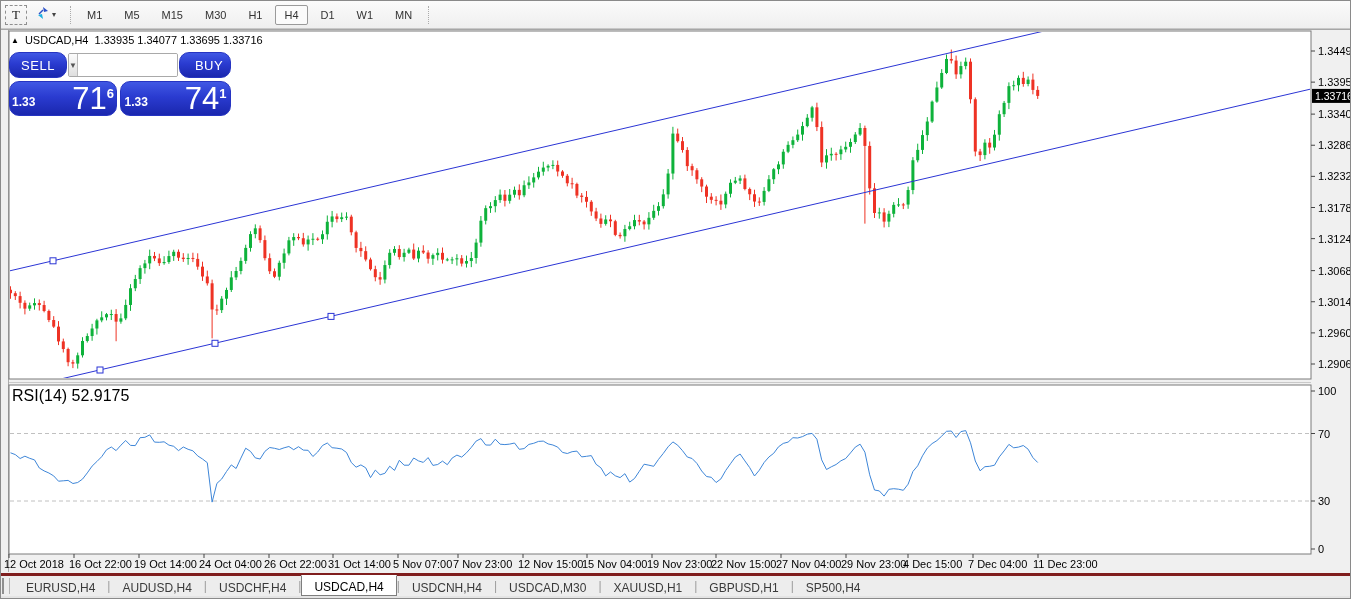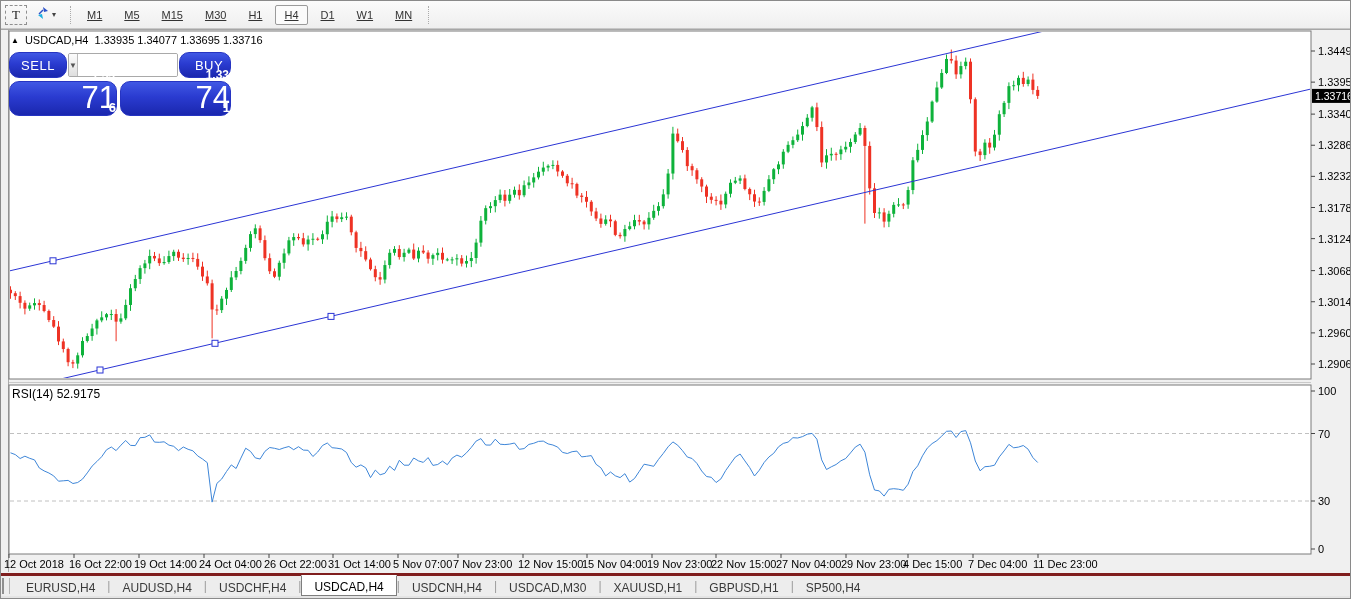--- a/index.html
+++ b/index.html
@@ -22,21 +22,21 @@
   .tool-btn{
     height:20px;min-width:20px;display:flex;align-items:center;justify-content:center;
     font-size:12px;color:#222;cursor:default;
   }
   .text-tool{border:1px dashed #8F8F8F;width:22px;font-family:"Liberation Serif",serif;font-size:13px;}
   .obj-tool{width:34px;gap:2px;}
   .caret{font-size:8px;color:#444;}
   .tb-sep{width:1px;height:18px;border-left:1px dotted #ABABAB;margin:0 5px;}
   .tf-btn{
     height:20px;padding:2px 8px;font-size:11px;color:#333;border:1px solid transparent;
-    border-radius:2px;display:flex;align-items:center;justify-content:center;text-decoration:underline;
+    border-radius:2px;display:flex;align-items:center;justify-content:center;
   }
   .tf-btn.active{background:#FBFBFB;border:1px solid #9A9A9A;}
 
   
   .chart-shell{position:absolute;left:0;top:28px;width:1351px;height:544px;background:#F0F0F0;}
   #chart-svg{position:absolute;left:0;top:0;}
 
   .ohlc-header{
     position:absolute;left:10px;top:5px;font-size:11px;color:#000;
     display:flex;align-items:center;gap:6px;white-space:nowrap;
@@ -63,29 +63,29 @@
     width:18px;display:flex;align-items:center;justify-content:center;
     background:linear-gradient(#FCFCFC,#DFDFDF);color:#555;font-size:8px;
   }
   .spin-dn{border-right:1px solid #BBB;}
   .vol-input{
     flex:1;border:none;outline:none;font-size:13px;color:#000;text-align:right;
     padding:0 8px 0 0;font-family:"Liberation Sans",sans-serif;background:#FFF;
   }
   .price-box{
     position:absolute;top:29px;height:35px;display:flex;align-items:flex-end;
-    justify-content:center;padding-bottom:3px;flex-direction:column;
+    justify-content:center;padding-bottom:3px;
   }
   .price-box.sell{left:0;width:108px;}
   .price-box.buy{left:111px;width:111px;}
   .p-small{font-size:12px;font-weight:bold;margin:0 1px 3px 0;}
   .p-big{font-size:31px;line-height:26px;margin-left:36px;}
   .p-sup{font-size:13px;font-weight:bold;position:relative;top:-11px;}
 
-  .rsi-label{position:absolute;left:11px;top:358px;font-size:12px;color:#000;}
+  .rsi-label{position:absolute;left:11px;top:358px;font-size:16px;color:#000;}
 
   
   .tabs-bar{
     position:absolute;left:0;top:572px;width:1351px;height:23px;
     background:#EDEDED;border-top:3px solid #7f1d1d;
     display:flex;align-items:stretch;font-size:12px;color:#3A3A3A;
   }
   .tab-scroller{width:8px;border-left:2px solid #8F8F8F;margin:2px 4px 2px 1px;border-right:1px solid #B5B5B5;}
   .tab{padding:3px 12px 0 12px;display:flex;align-items:center;white-space:nowrap;}
   .tab.active{

